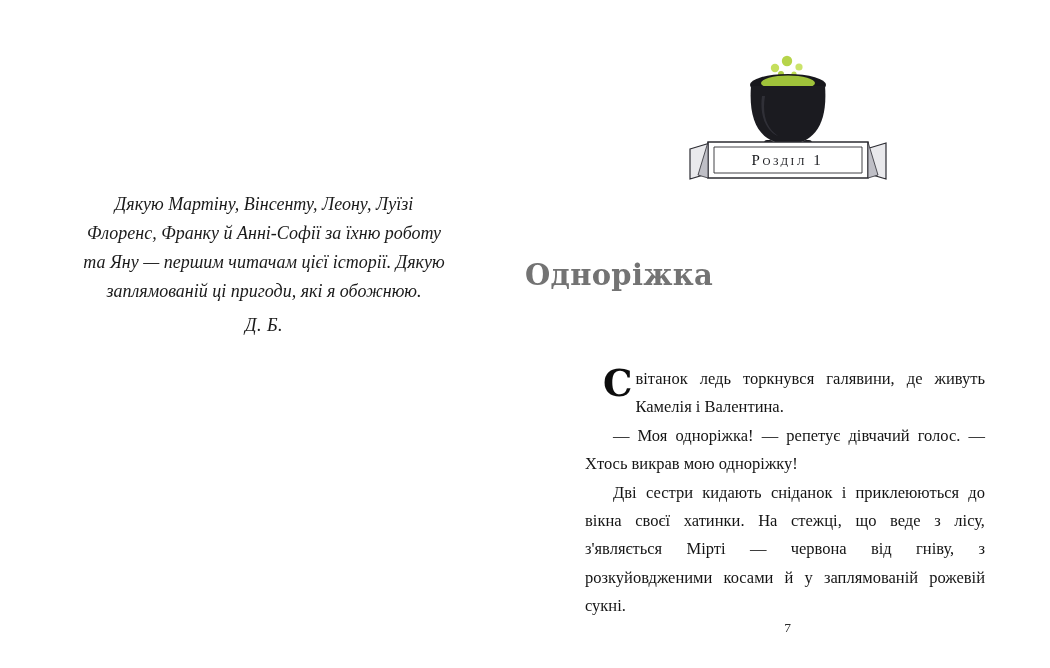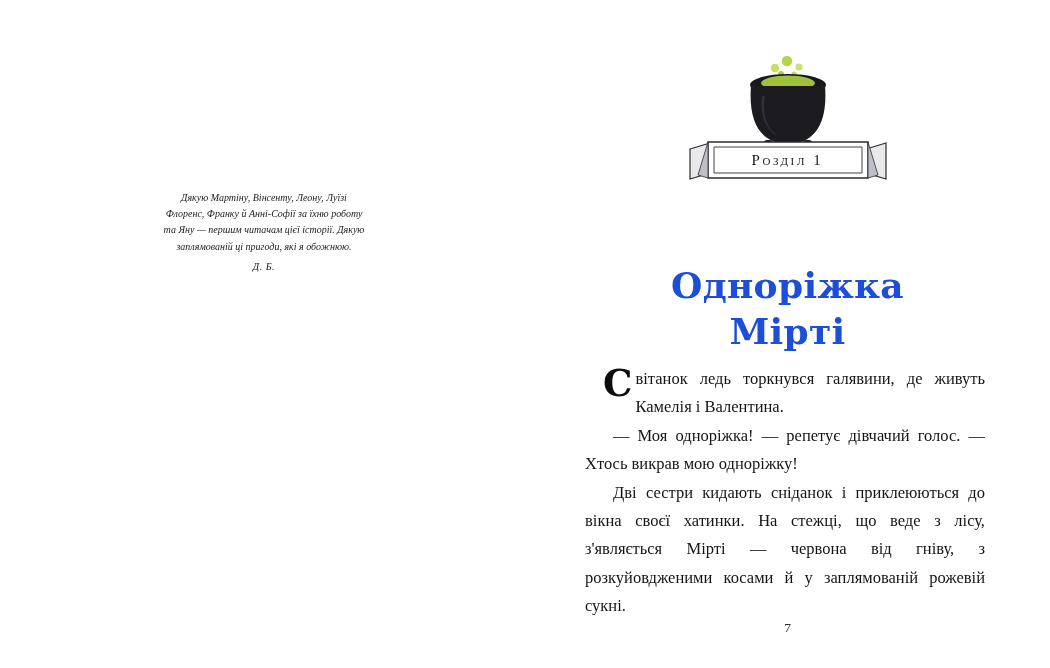--- a/index.html
+++ b/index.html
@@ -28,21 +28,21 @@
   }
 
   
   .dedication {
     position: absolute;
     left: 78px;
     top: 190px;
     width: 372px;
     text-align: center;
     font-style: italic;
-    font-size: 10px;
+    font-size: 18px;
     line-height: 1.62;
     color: #1a1a1a;
   }
   .dedication p {
     margin: 0;
   }
   .dedication .sig {
     margin-top: 4px;
     letter-spacing: 0.5px;
   }
@@ -84,26 +84,26 @@
     color: #17181c;
     white-space: nowrap;
     font-variant: small-caps;
   }
 
   .chapter-title {
     position: absolute;
     left: 0;
     right: 0;
     top: 238px;
-    text-align: center;
+    text-align: left;
     font-family: "DejaVu Serif", serif;
     font-weight: bold;
-    font-size: 36px;
+    font-size: 29px;
     line-height: 1.28;
-    color: #1d4ed8;
+    color: #737373;
     letter-spacing: 0.3px;
   }
   .chapter-title .line {
     display: block;
   }
 
   .body-text {
     position: absolute;
     left: 60px;
     top: 365px;
@@ -188,21 +188,20 @@
           <path d="M20 9 L20 45 L10 42 Z" fill="#bfbfc6" stroke="#2c2c32" stroke-width="0.8"></path>
           <path d="M180 9 L180 45 L190 42 Z" fill="#bfbfc6" stroke="#2c2c32" stroke-width="0.8"></path>
         </svg>
 
         <div class="banner-label">Розділ 1</div>
       </div>
     </div>
 
     <h1 class="chapter-title">
       <span class="line">Одноріжка</span>
-      <span class="line">Мірті</span>
     </h1>
 
     <div class="body-text">
       <p class="first"><span class="dropcap">С</span><span>вітанок ледь торкнувся галявини, де живуть Камелія і Валентина.</span></p>
       <p>— Моя одноріжка! — репетує дівчачий голос. — Хтось викрав мою одноріжку!</p>
       <p>Дві сестри кидають сніданок і приклею­ються до вікна своєї хатинки. На стежці, що веде з лісу, з'являється Мірті — чер­вона від гніву, з розкуйовдженими косами й у заплямованій рожевій сукні.</p>
     </div>
 
     <div class="page-number">7</div>
   </div>

